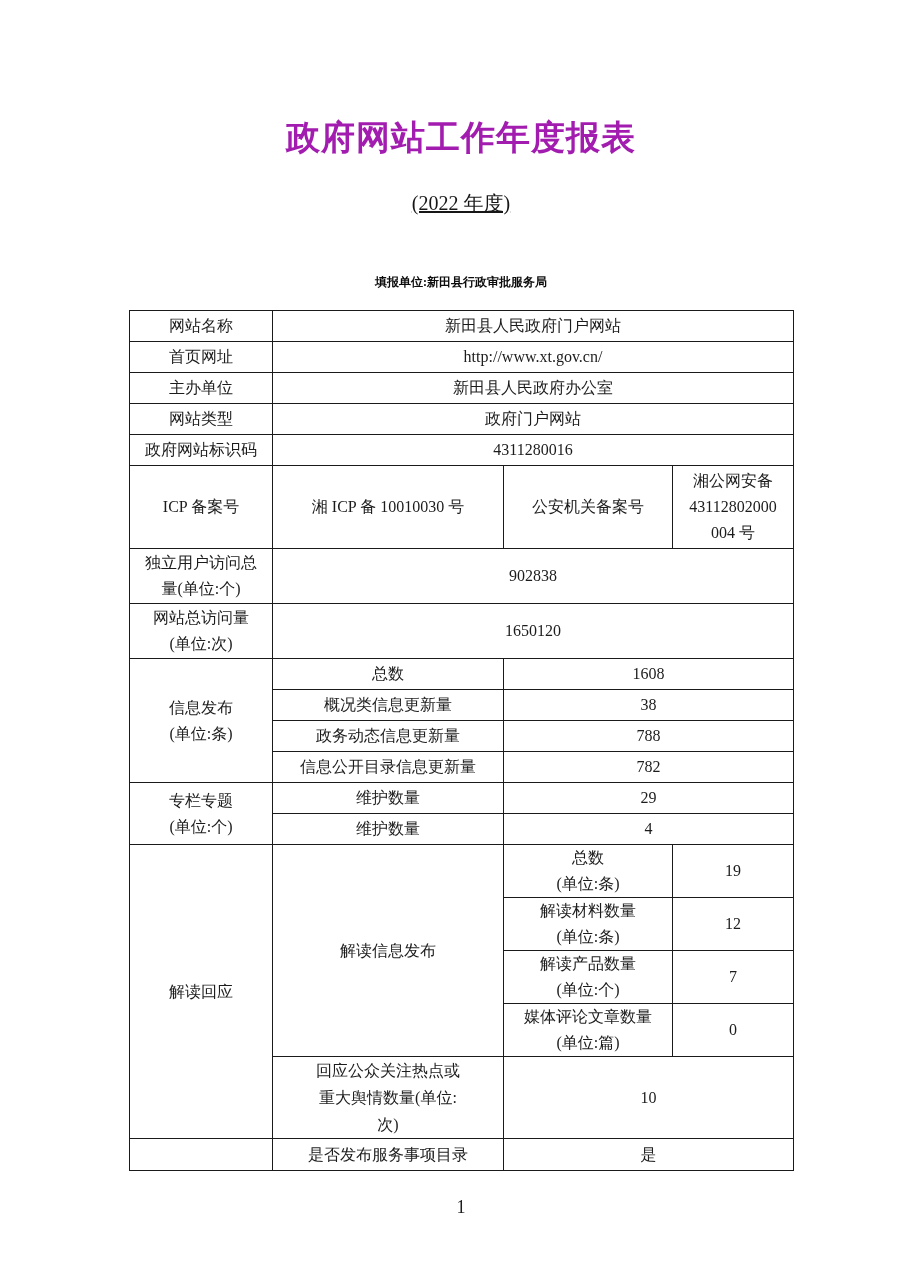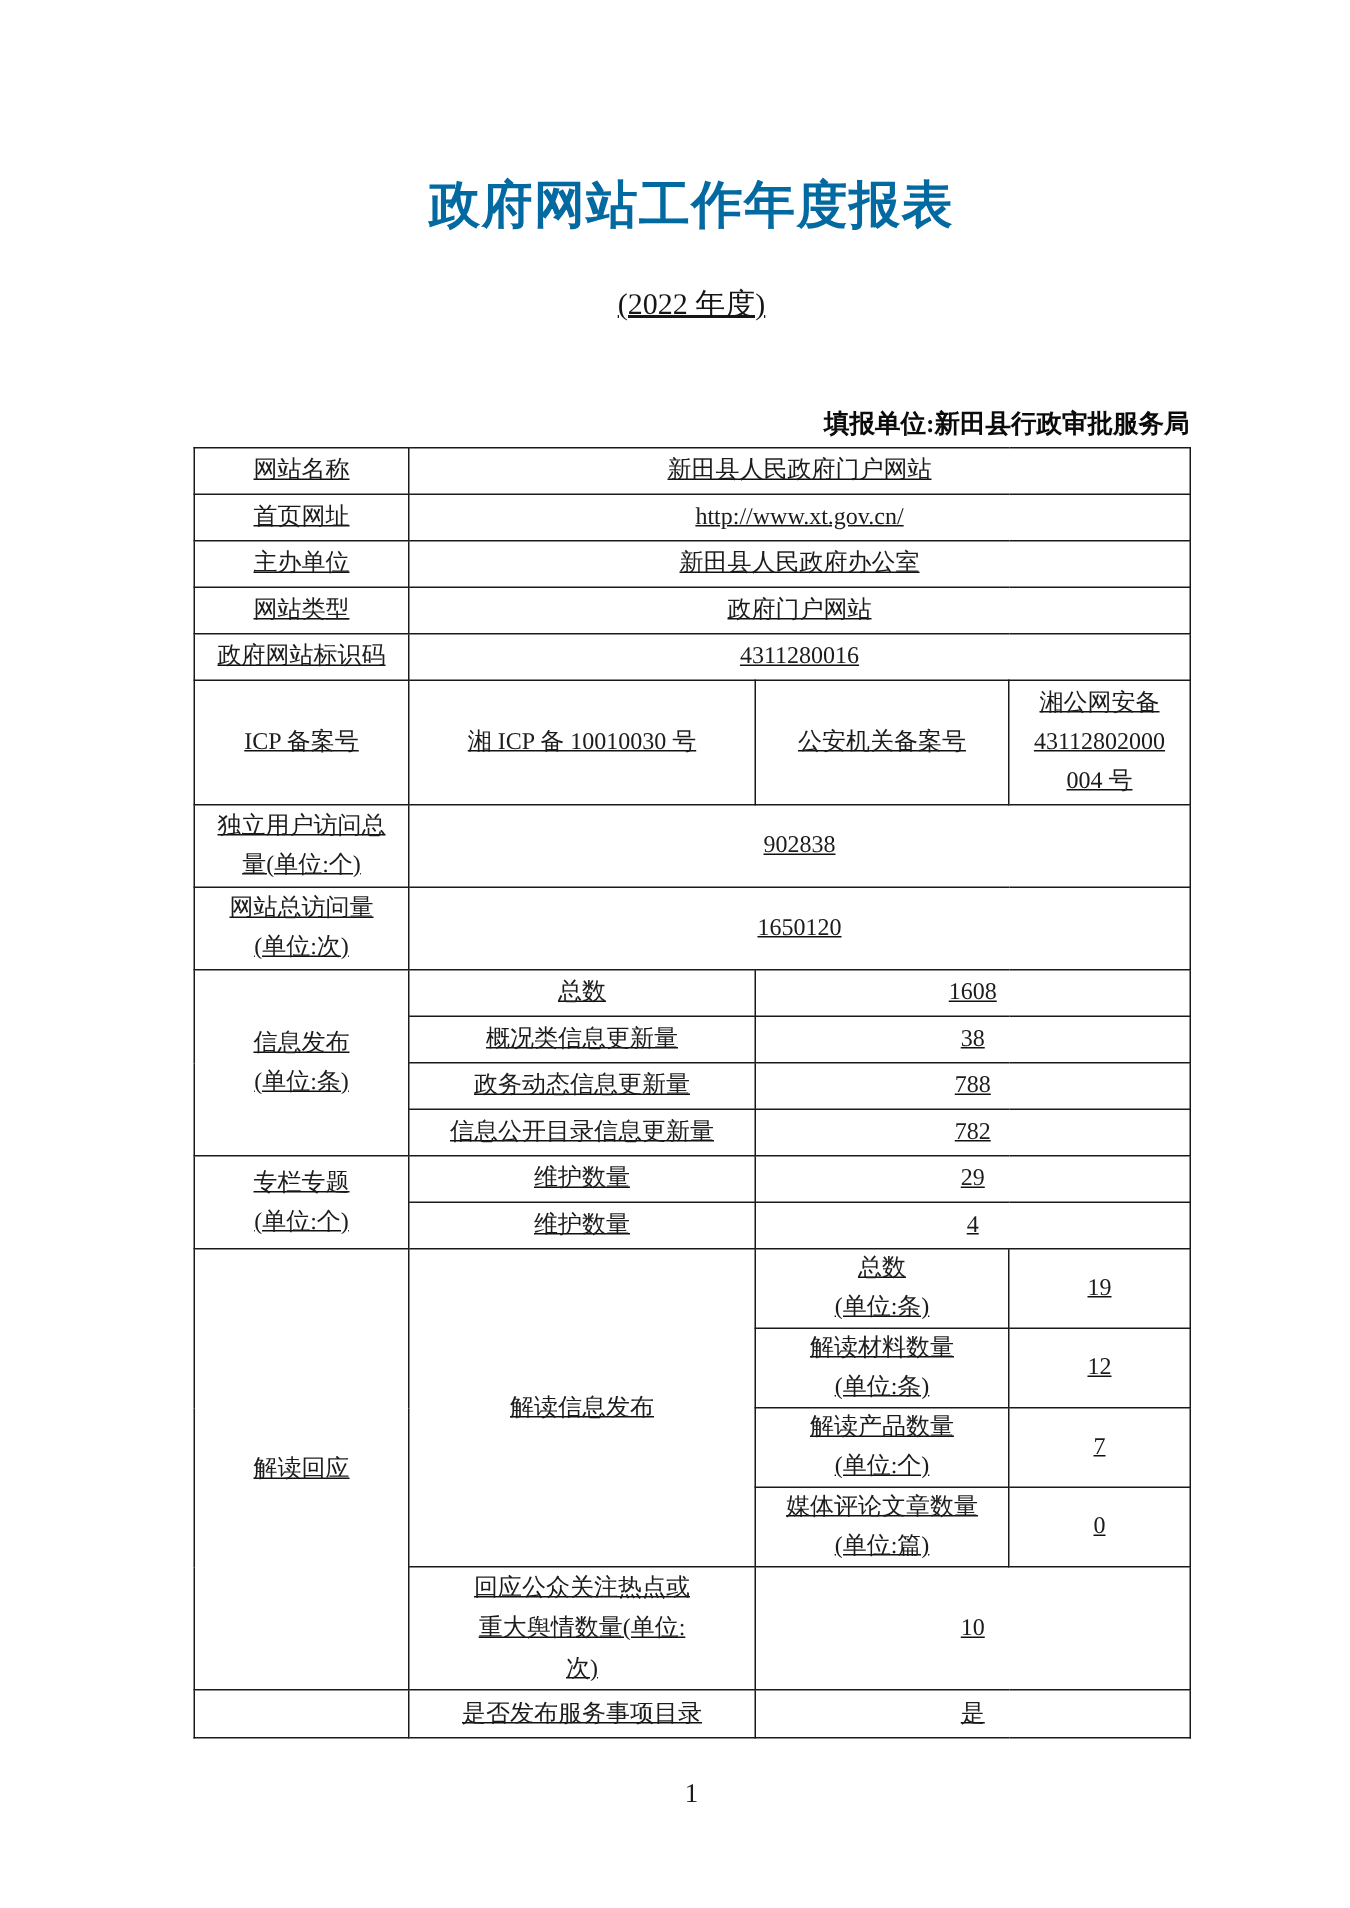--- a/index.html
+++ b/index.html
@@ -19,44 +19,43 @@
   }
   .title {
     margin: 0;
     padding-top: 114px;
     text-align: center;
     font-family: "Liberation Sans", sans-serif;
     font-weight: 700;
     font-size: 34px;
     line-height: 46px;
     letter-spacing: 1px;
-    color: #0369a1;
+    color: #a21caf;
   }
   .subtitle {
     margin-top: 31px;
     text-align: center;
     font-size: 20px;
     line-height: 24px;
     color: #161616;
     text-decoration: underline;
   }
   .unit-line {
     margin-top: 57px;
-    text-align: right;
+    text-align: center;
     font-weight: 700;
-    font-size: 17px;
+    font-size: 12px;
     line-height: 21px;
     color: #0b0b0b;
   }
   table.report {
-    margin-top: 5px;
+    margin-top: 17px;
     border-collapse: collapse;
     table-layout: fixed;
     width: 664px;
-    text-decoration: underline;
   }
   table.report td {
     border: 1px solid #1a1a1a;
     text-align: center;
     vertical-align: middle;
     font-size: 16px;
     line-height: 26px;
     white-space: pre-line;
     padding: 0 2px;
     color: #1c1c1c;

